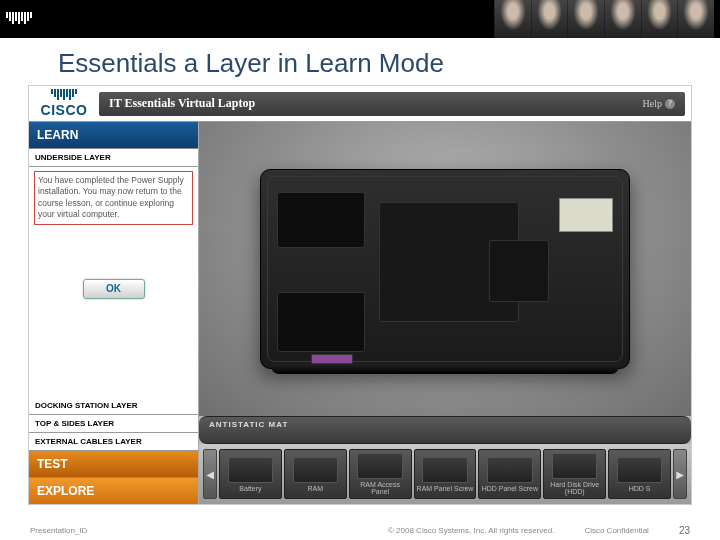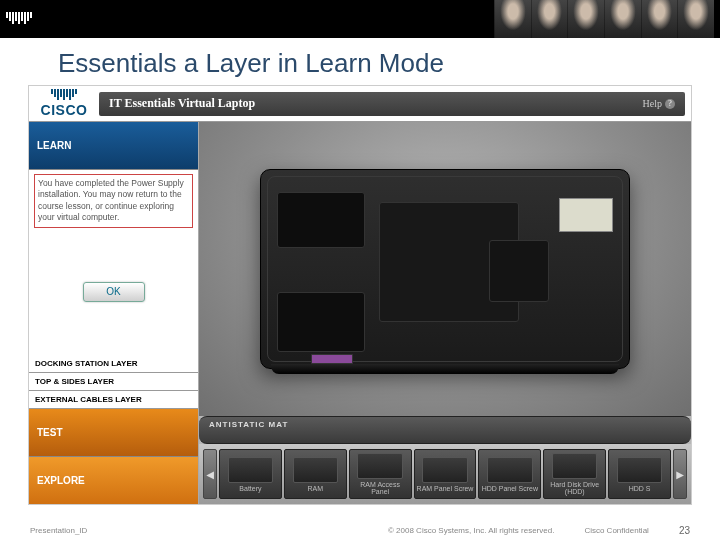--- a/index.html
+++ b/index.html
@@ -18,29 +18,29 @@
   .cisco-logo .bars{display:flex;gap:1px}
   .cisco-logo .bars span{width:2px;background:#0a4f7a;display:inline-block}
   .cisco-logo .bars span:nth-child(1){height:5px}.cisco-logo .bars span:nth-child(2){height:8px}.cisco-logo .bars span:nth-child(3){height:11px}.cisco-logo .bars span:nth-child(4){height:8px}.cisco-logo .bars span:nth-child(5){height:11px}.cisco-logo .bars span:nth-child(6){height:8px}.cisco-logo .bars span:nth-child(7){height:11px}.cisco-logo .bars span:nth-child(8){height:8px}.cisco-logo .bars span:nth-child(9){height:5px}
   .cisco-logo .txt{font-size:14px;font-weight:bold;color:#0a4f7a;letter-spacing:.5px}
   .app-titlebar { flex: 1; height: 24px; margin: 6px 6px 6px 0; background: linear-gradient(#555,#3a3a3a); display: flex; align-items: center; justify-content: space-between; padding: 0 10px; border-radius: 2px; font-family: Liberation Serif, serif; }
   .app-titlebar .title { color: #fff; font-weight: bold; font-size: 12px; }
   .app-titlebar .help { color: #ccc; font-size: 10px; display:flex; align-items:center; gap:3px; cursor:pointer;text-align:right;}
   .help-icon{width:10px;height:10px;border-radius:50%;background:#888;color:#fff;font-size:8px;display:flex;align-items:center;justify-content:center}
   .app-body { flex: 1; display: flex; min-height: 0; }
   .sidebar { width: 170px; background: linear-gradient(#ededed,#dcdcdc); border-right: 1px solid #aaa; display: flex; flex-direction: column; font-size: 9px; }
-  .mode-tab { padding: 18px 8px; font-weight: bold; color: #fff; border-bottom: 1px solid #888; font-size: 10px; cursor:pointer;}
+  .mode-tab { padding: 6px 8px; font-weight: bold; color: #fff; border-bottom: 1px solid #888; font-size: 12px; cursor:pointer;}
   .mode-learn { background: linear-gradient(#1a5d9a,#0d3d6b); }
   .mode-test { background: linear-gradient(#e88a1a,#b55d0c); }
   .mode-explore { background: linear-gradient(#f09a2a,#d07010); border-bottom:none;}
   .layer { padding: 4px 6px; background: #fff; border-bottom: 1px solid #999; font-weight: bold; font-size: 8px; cursor:pointer;}
   .current-layer { background:#fff; border-bottom:1px solid #999;}
   .layer-content { flex:1; padding: 4px 5px; background: #fff; display:flex; flex-direction:column;gap:36px;}
   .layer-content .msg { font-size: 8.5px; color: #555; line-height: 1.35; border: 1px solid #c44; padding: 3px; }
-  .ok-btn { margin: 18px auto 7px; width: 62px; height: 20px; background: linear-gradient(#fff,#d0d0d0); border: 1px solid #7a9; border-radius: 3px; font-size: 10px; font-weight: normal; color: #0a6b8a; display:flex;align-items:center;justify-content:center;cursor:pointer; box-shadow: 0 0 2px rgba(0,0,0,.3);}
+  .ok-btn { margin: 18px auto 7px; width: 62px; height: 20px; background: linear-gradient(#fff,#d0d0d0); border: 1px solid #7a9; border-radius: 3px; font-size: 10px; font-weight: bold; color: #0a6b8a; display:flex;align-items:center;justify-content:center;cursor:pointer; box-shadow: 0 0 2px rgba(0,0,0,.3);}
   .main { flex: 1; display: flex; flex-direction: column; background: linear-gradient(#888,#aaa 30%,#bbb); position: relative; }
   .viewport { flex: 1; position: relative; display:flex; align-items:center; justify-content:center; background: radial-gradient(ellipse at 50% 35%, #b8b8b8 0%, #8e8e8e 55%, #6f6f6f 100%); overflow:hidden;}
   .laptop { width: 370px; height: 200px; background: linear-gradient(#2f2f2f,#1a1a1a); border-radius: 10px; position: relative; box-shadow: 0 8px 20px rgba(0,0,0,.5); border:1px solid #000;}
   .laptop::before{content:"";position:absolute;inset:6px;border:1px solid #3a3a3a;border-radius:8px;}
   .bay{position:absolute;background:#0d0d0d;border:1px solid #333;border-radius:3px}
   .bay1{left:16px;top:22px;width:88px;height:56px}
   .bay2{left:16px;bottom:16px;width:88px;height:60px}
   .bay-center{left:118px;top:32px;width:140px;height:120px;background:#181818}
   .bay-ram{right:80px;top:70px;width:60px;height:62px;background:#141414}
   .label-sticker{position:absolute;right:16px;top:28px;width:54px;height:34px;background:#dcdccc;border:1px solid #888;font-size:4px;padding:2px;color:#555;line-height:1.2}
@@ -105,20 +105,21 @@
       <div class="help">
         <span>Help</span>
         <span class="help-icon">?</span>
       </div>
     </div>
   </div>
 
   <div class="app-body">
     <div class="sidebar">
       <div class="mode-tab mode-learn">LEARN</div>
+      <div class="layer current-layer">UNDERSIDE LAYER</div>
       <div class="layer-content">
         <div class="msg">You have completed the Power Supply installation. You may now return to the course lesson, or continue exploring your virtual computer.</div>
         <div class="ok-btn">OK</div>
       </div>
       <div class="layer">DOCKING STATION LAYER</div>
       <div class="layer">TOP &amp; SIDES LAYER</div>
       <div class="layer">EXTERNAL CABLES LAYER</div>
       <div class="mode-tab mode-test">TEST</div>
       <div class="mode-tab mode-explore">EXPLORE</div>
     </div>

